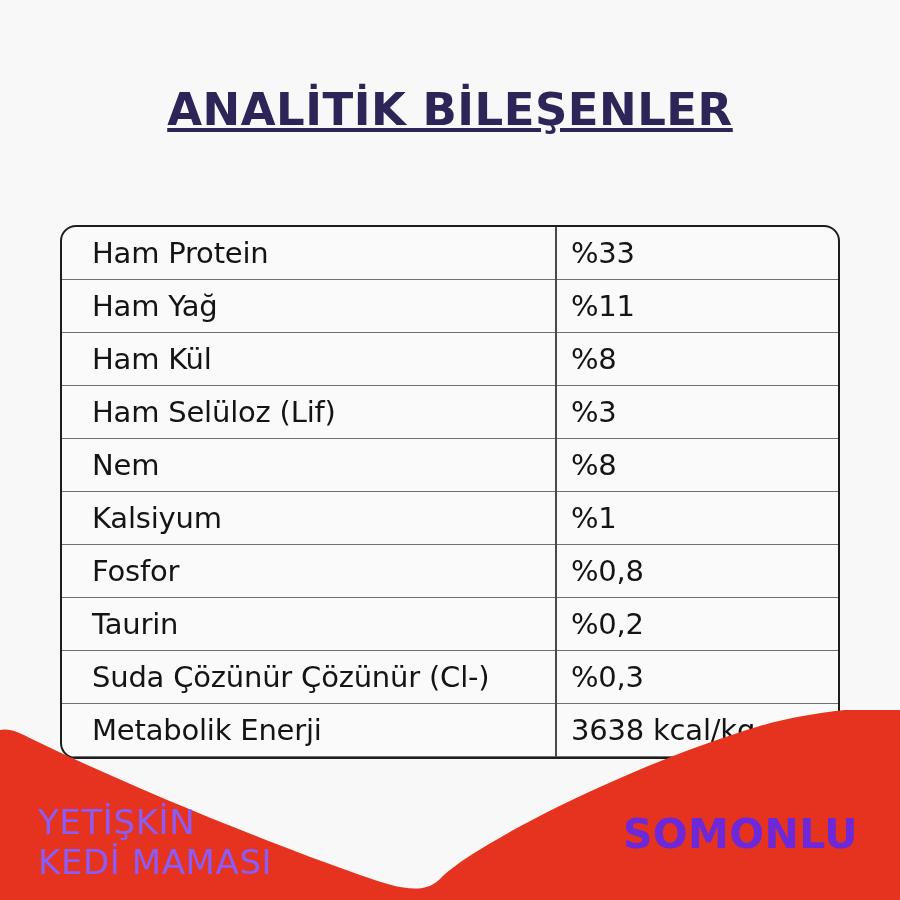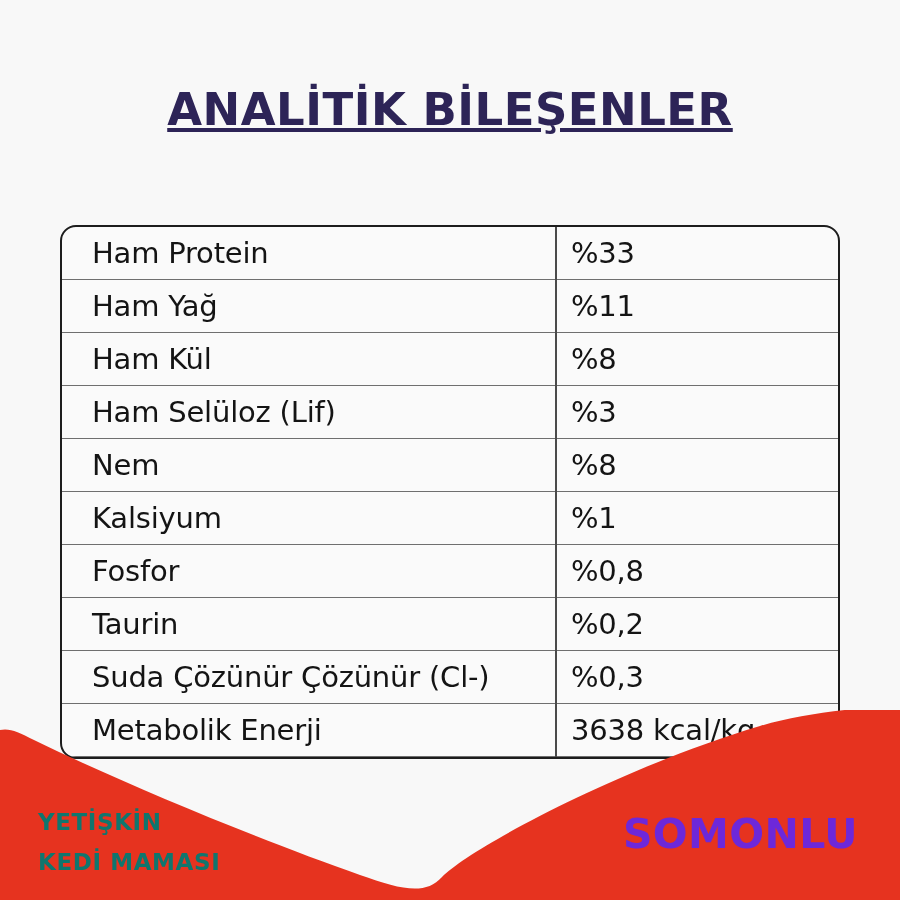--- a/index.html
+++ b/index.html
@@ -114,25 +114,25 @@
     position: absolute;
     left: 0;
     top: 0;
     display: block;
   }
   .banner-left-text {
     position: absolute;
     left: 38px;
     top: 92px;
     font-family: "DejaVu Sans", sans-serif;
-    font-weight: bold;
-    font-size: 23px;
+    font-weight: normal;
+    font-size: 34px;
     line-height: 40px;
     letter-spacing: 0.6px;
-    color: #0f766e;
+    color: #8b5cf6;
     white-space: nowrap;
   }
   .banner-left-text div { white-space: nowrap; }
   .banner-right-text {
     position: absolute;
     right: 42px;
     top: 100px;
     font-family: "DejaVu Sans", sans-serif;
     font-weight: bold;
     font-size: 41px;

